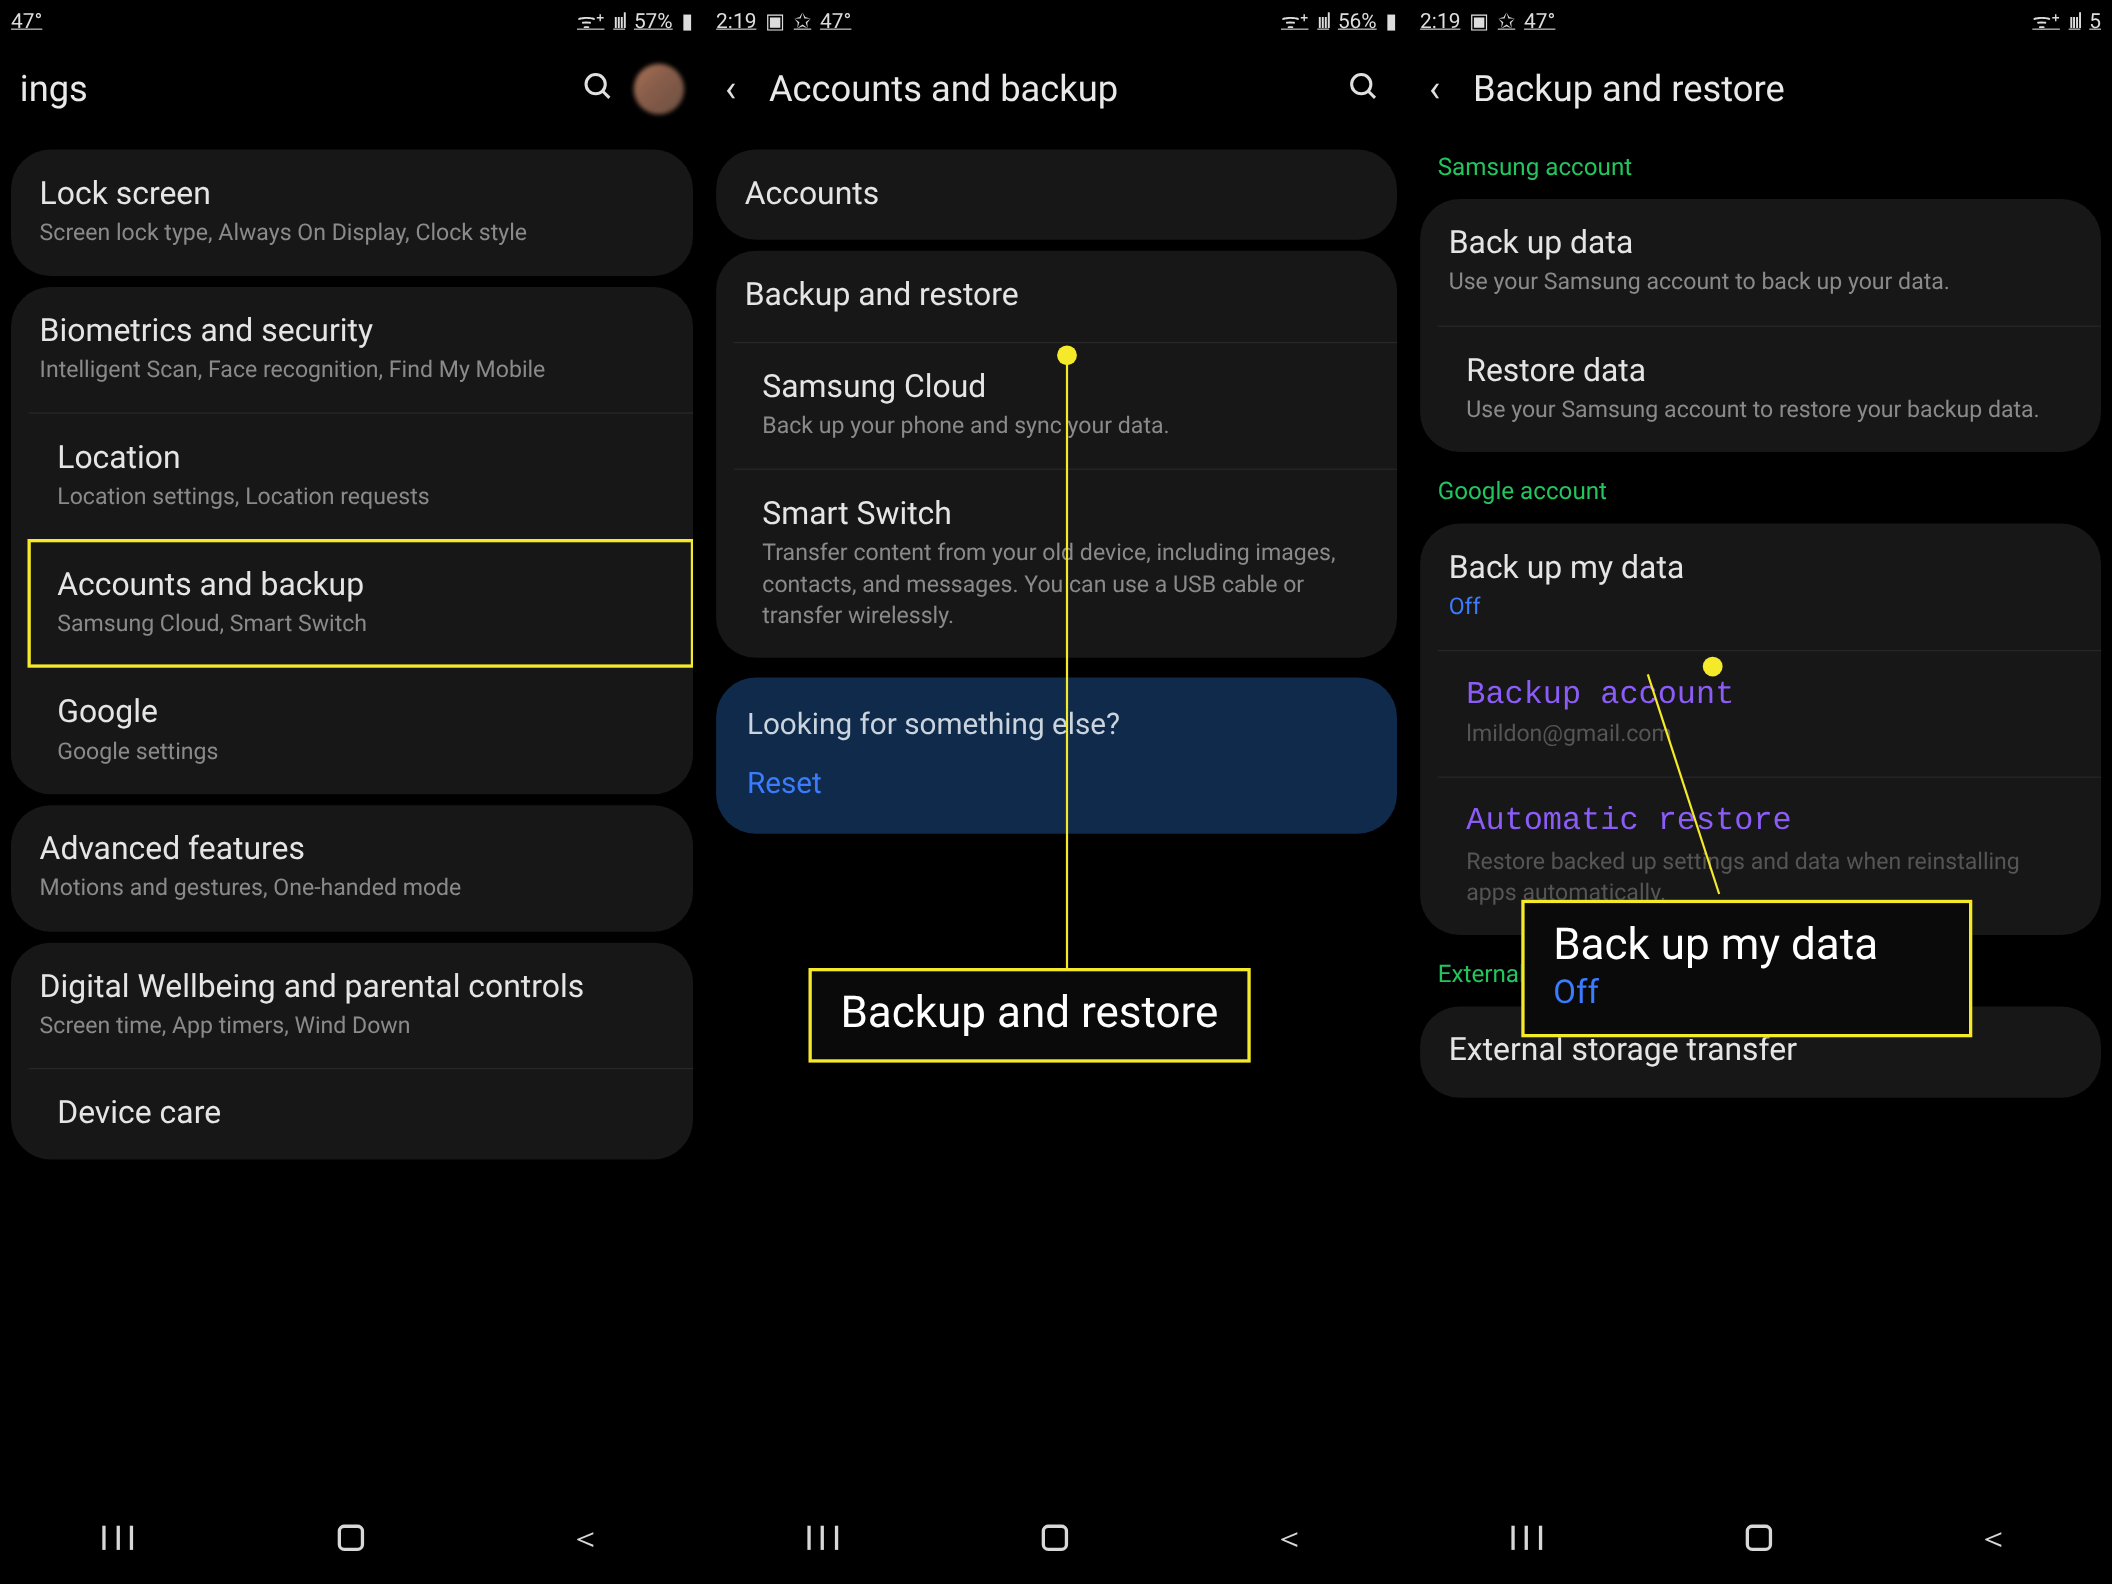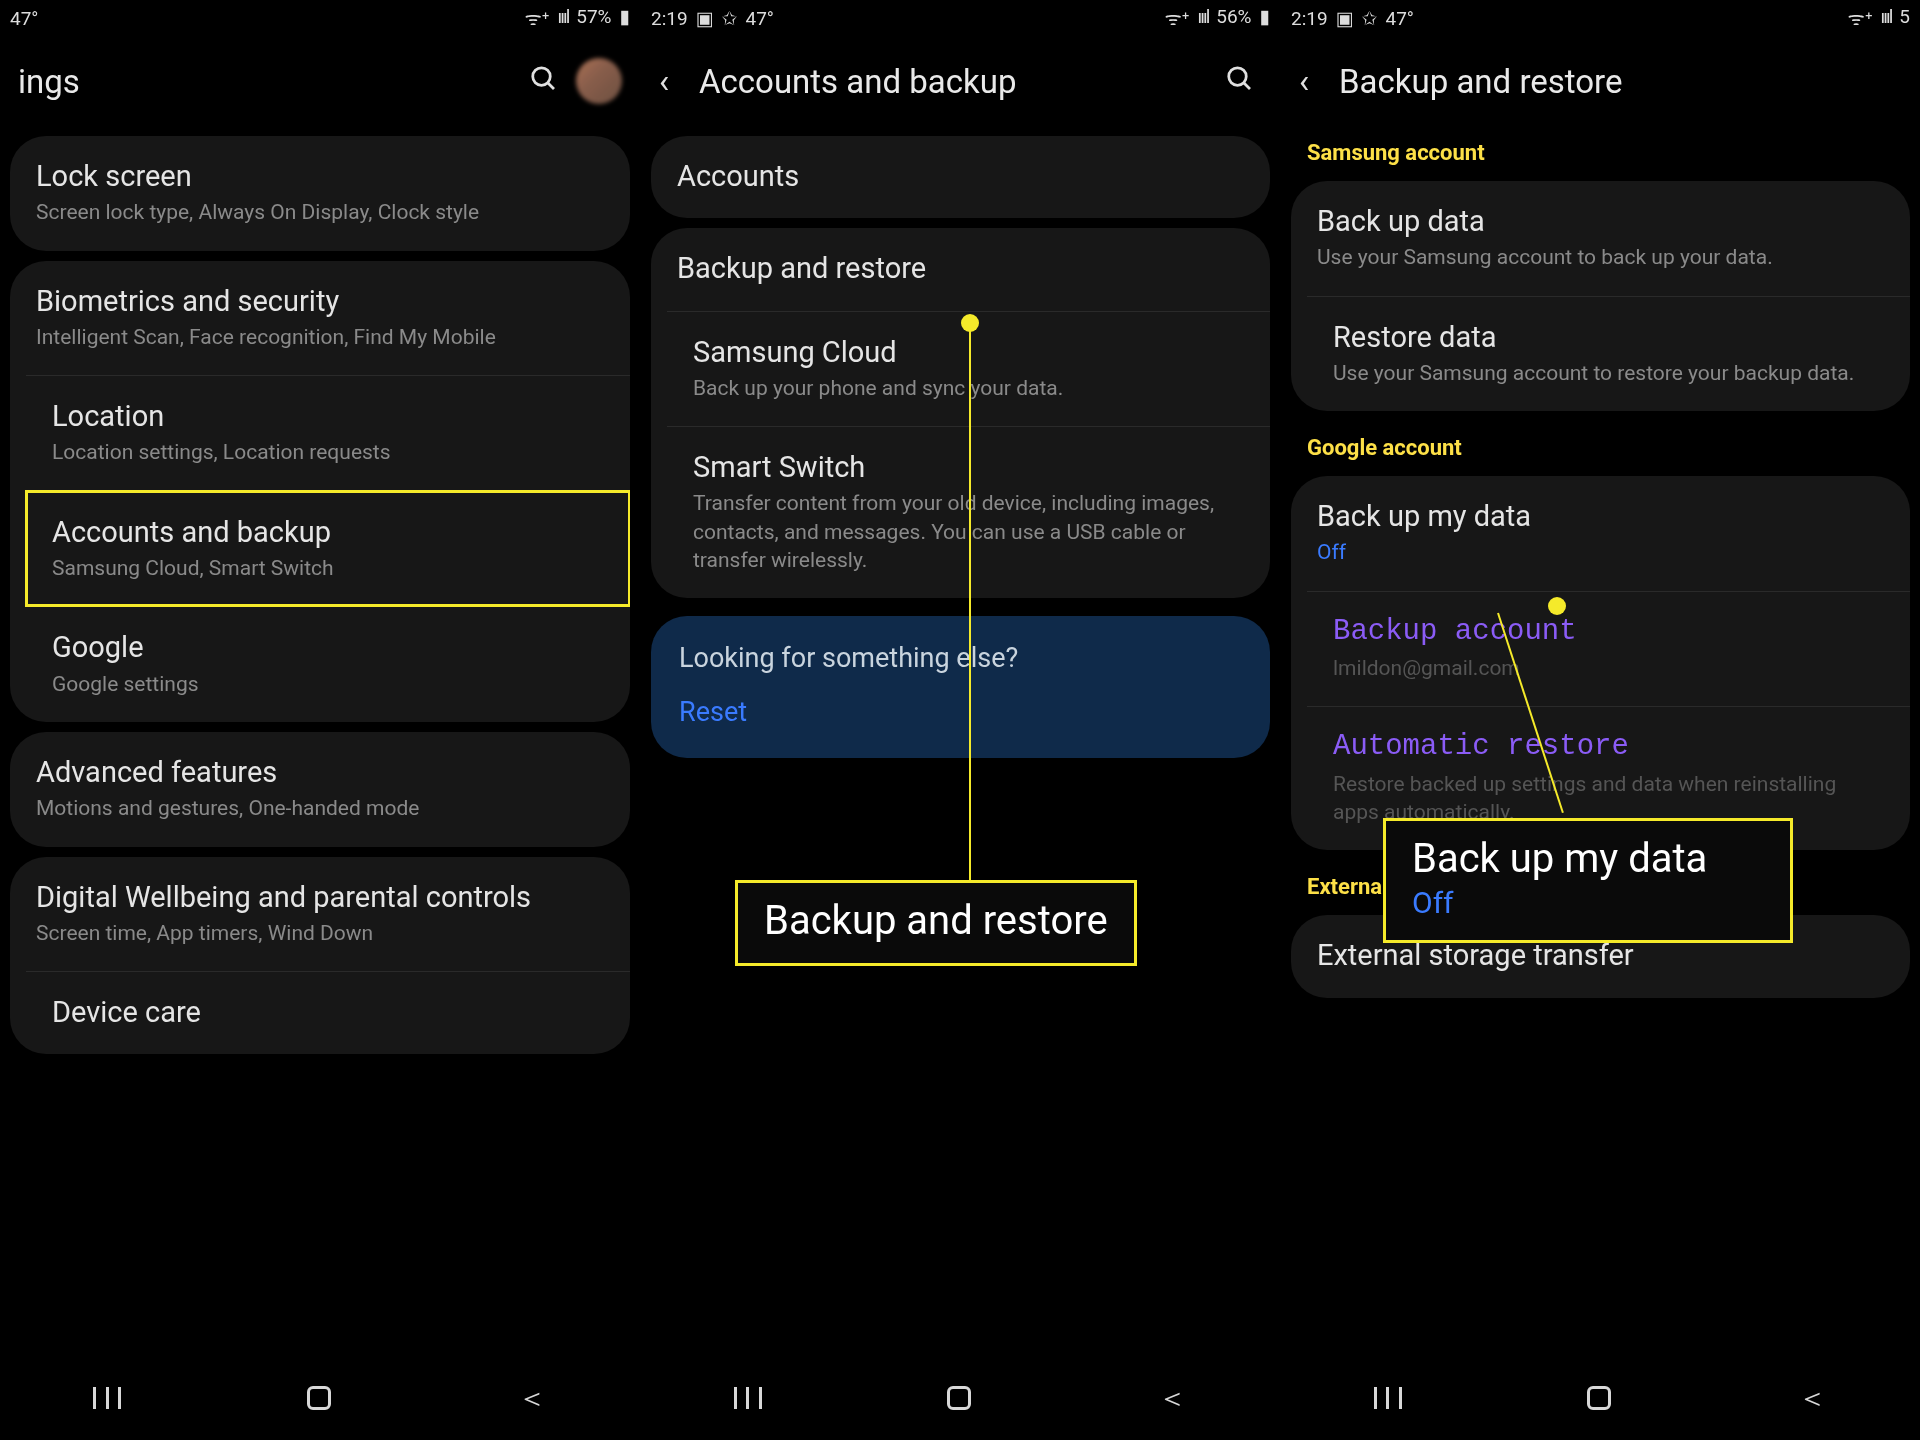--- a/index.html
+++ b/index.html
@@ -3,21 +3,21 @@
 <meta charset="utf-8">
 <style>
   * { box-sizing: border-box; margin: 0; padding: 0; }
   html, body { width: 1920px; height: 1440px; background: #fff; font-family: -apple-system, Roboto, "Segoe UI", Arial, sans-serif; overflow: hidden; }
   .stage { display: flex; width: 1920px; height: 1440px; }
   .phone { position: relative; width: 640px; height: 1440px; background: #000; overflow: hidden; }
   .phone + .phone { border-left: 1px solid #000; }
 
   
   .statusbar { height: 36px; display: flex; align-items: center; justify-content: space-between; padding: 0 10px; color: #ddd; font-size: 19px; }
-  .statusbar .left, .statusbar .right { display: flex; gap: 8px; }
+  .statusbar .left, .statusbar .right { display: flex; align-items: center; gap: 8px; text-decoration: underline; }
   .statusbar .right span { font-size: 19px; }
   .sig   { letter-spacing: -2px; }
 
   
   .header { height: 90px; display: flex; align-items: center; padding: 0 18px; color: #e9e9e9; }
   .header .title { font-size: 33px; font-weight: 400; flex: 1; }
   .header .back  { width: 40px; font-size: 34px; color: #e0e0e0; user-select: none; }
   .header .search { width: 44px; text-align: center; }
   .header .search svg { width: 30px; height: 30px; stroke: #e0e0e0; fill: none; stroke-width: 2.2; }
   .avatar { width: 46px; height: 46px; border-radius: 50%; background: linear-gradient(135deg,#b07050,#8a5a45 40%,#6a4a3a); filter: blur(2px) contrast(0.9); margin-left: 10px; }
@@ -26,21 +26,21 @@
   .content { padding: 0 4px 120px 4px; }
   .card { background: #171717; border-radius: 36px; margin: 10px 6px; overflow: hidden; }
   .row { padding: 22px 26px 24px 26px; }
   .row + .row { border-top: 1px solid #2a2a2a; margin-left: 16px; }
   .row .t { color: #e5e5e5; font-size: 29px; line-height: 1.25; }
   .row .s { color: #8a8a8a; font-size: 21px; line-height: 1.35; margin-top: 4px; }
   .row .s.link { color: #3a7bff; }
   .row.disabled .t { color: #8b5cf6; font-family: Liberation Mono, monospace; }
   .row.disabled .s { color: #555; }
 
-  .section-label { color: #fde047; font-size: 22px; padding: 14px 22px 6px 22px; font-weight: bold; }
+  .section-label { color: #22c55e; font-size: 22px; padding: 14px 22px 6px 22px; }
 
   .info-card { background: #0f2a4a; border-radius: 36px; margin: 18px 6px; padding: 26px 28px 30px 28px; }
   .info-card .q { color: #c9d4de; font-size: 27px; }
   .info-card .a { color: #3a7bff; font-size: 27px; margin-top: 22px; }
 
   
   .hl { outline: 3px solid #f5ea2a; outline-offset: -2px; }
 
   
   .callout { position: absolute; background: #0a0a0a; border: 3px solid #f5ea2a; padding: 16px 26px 20px 26px; z-index: 50; }

